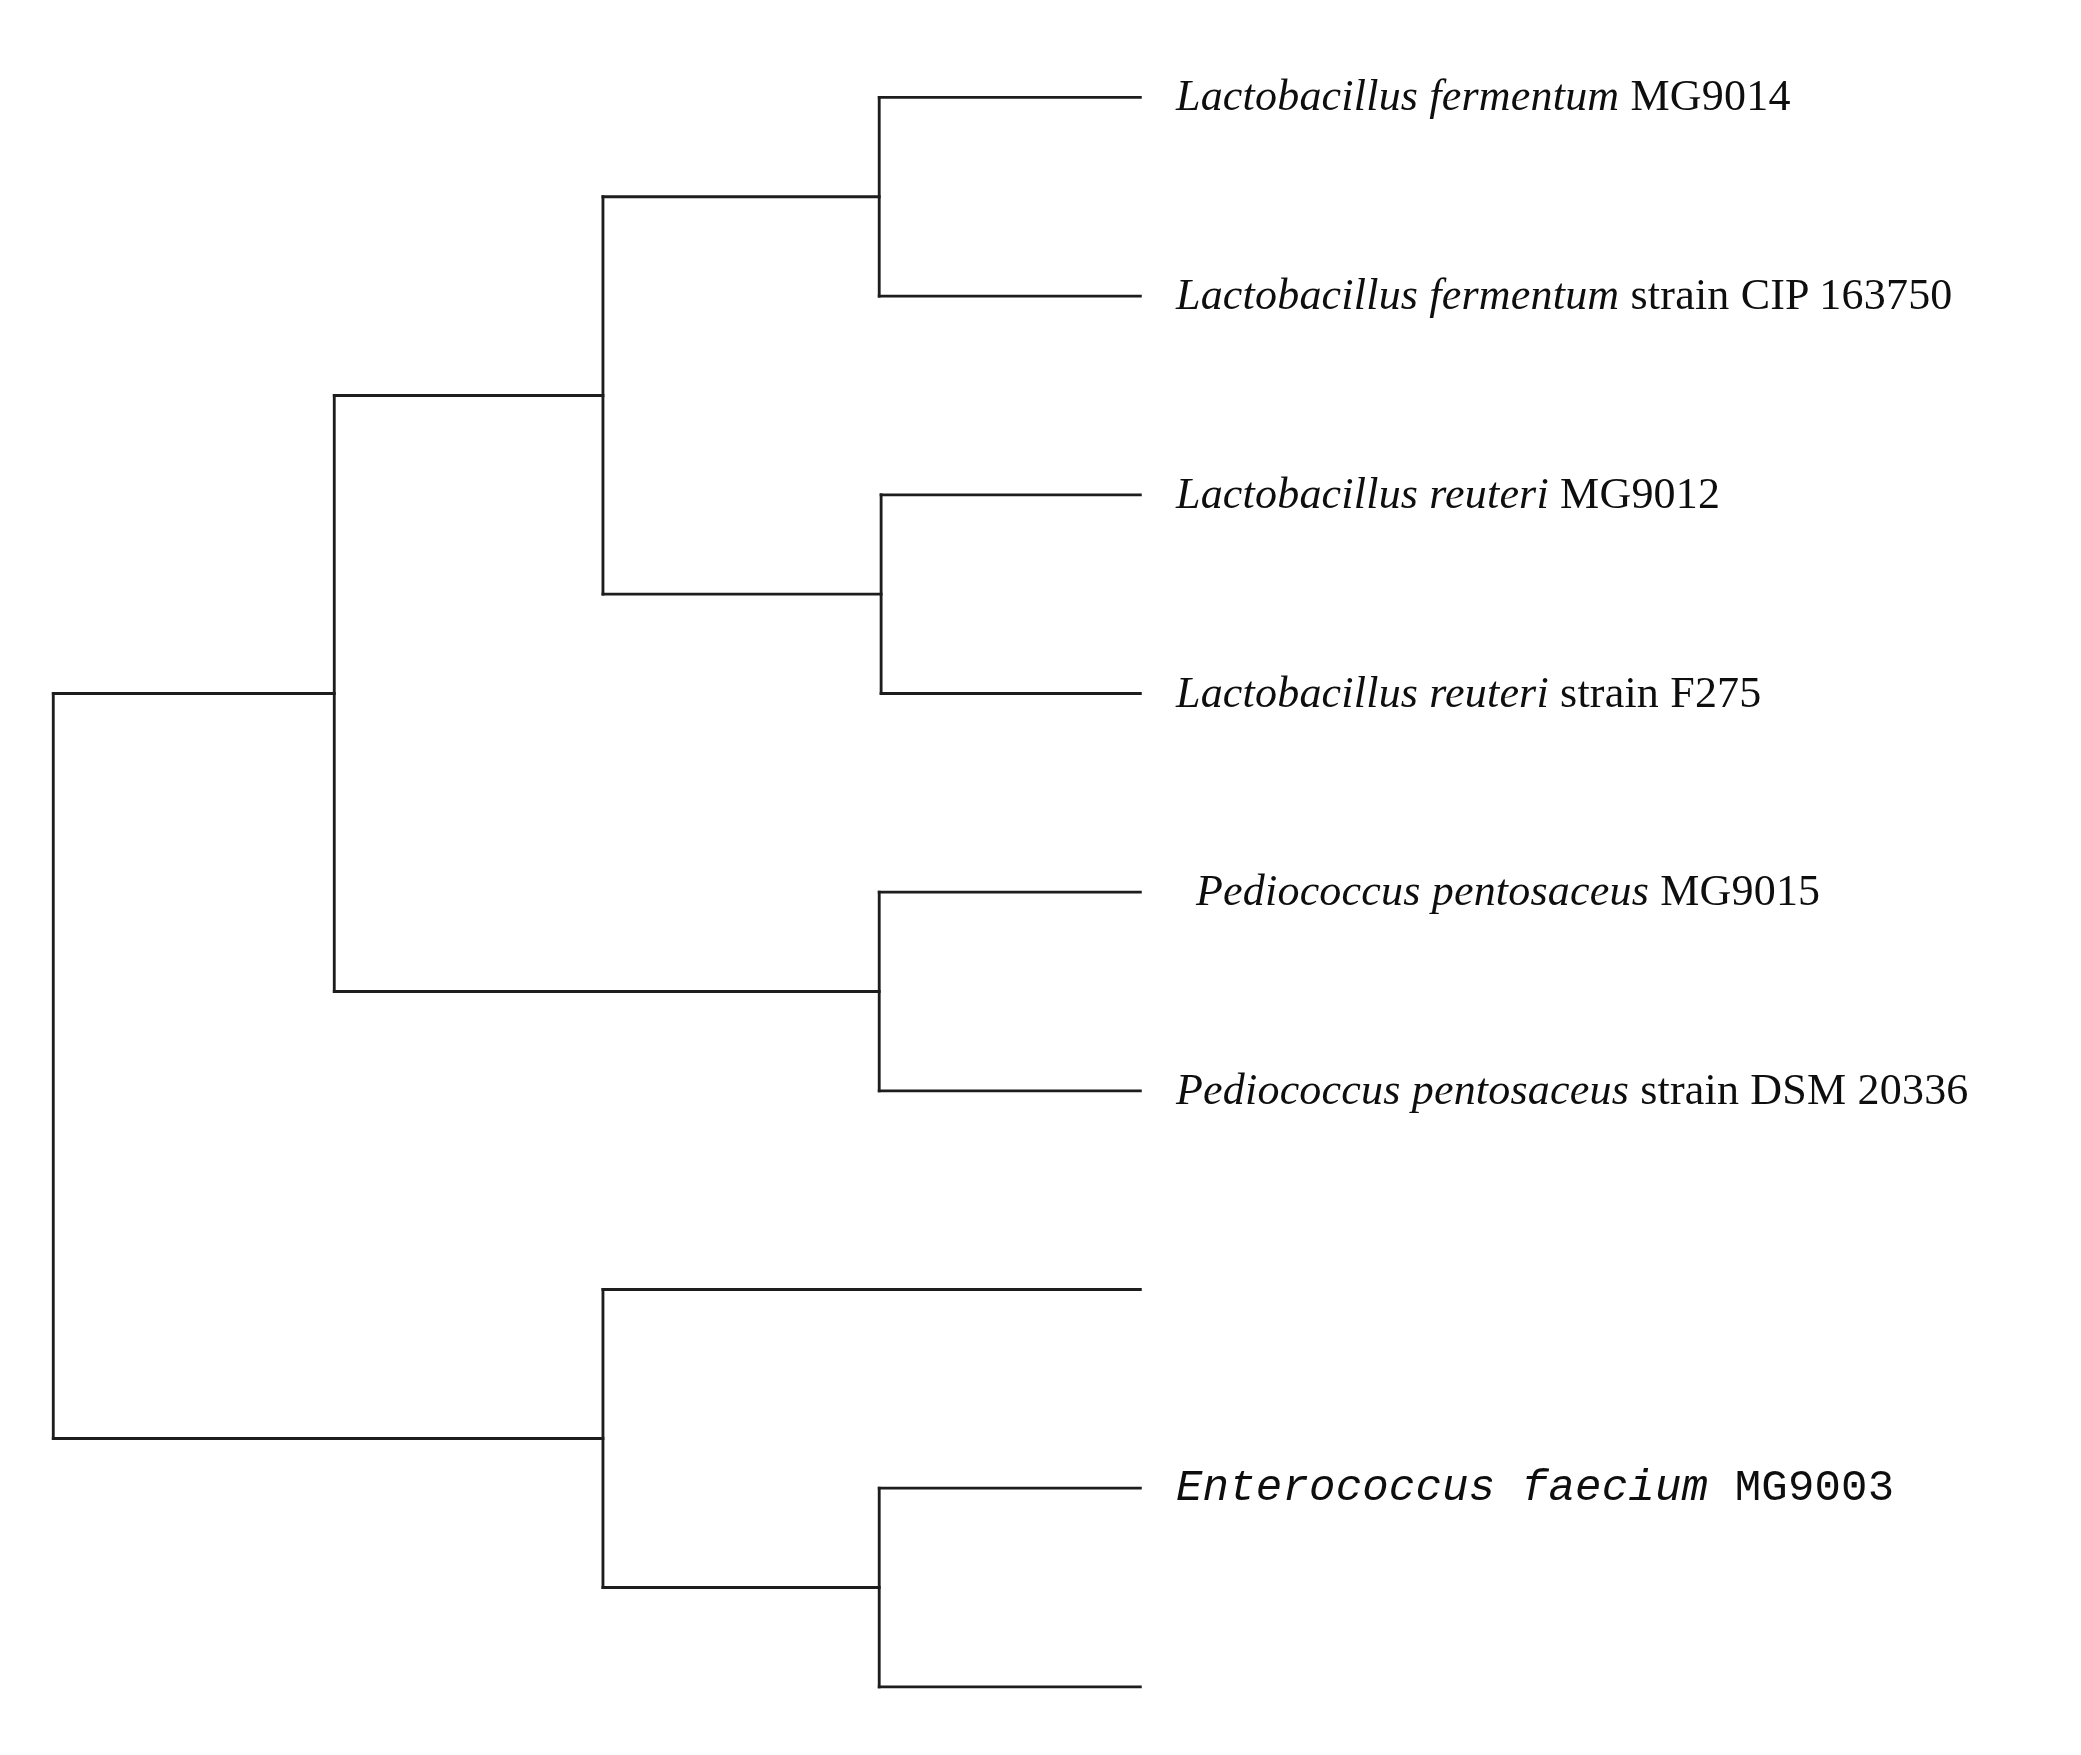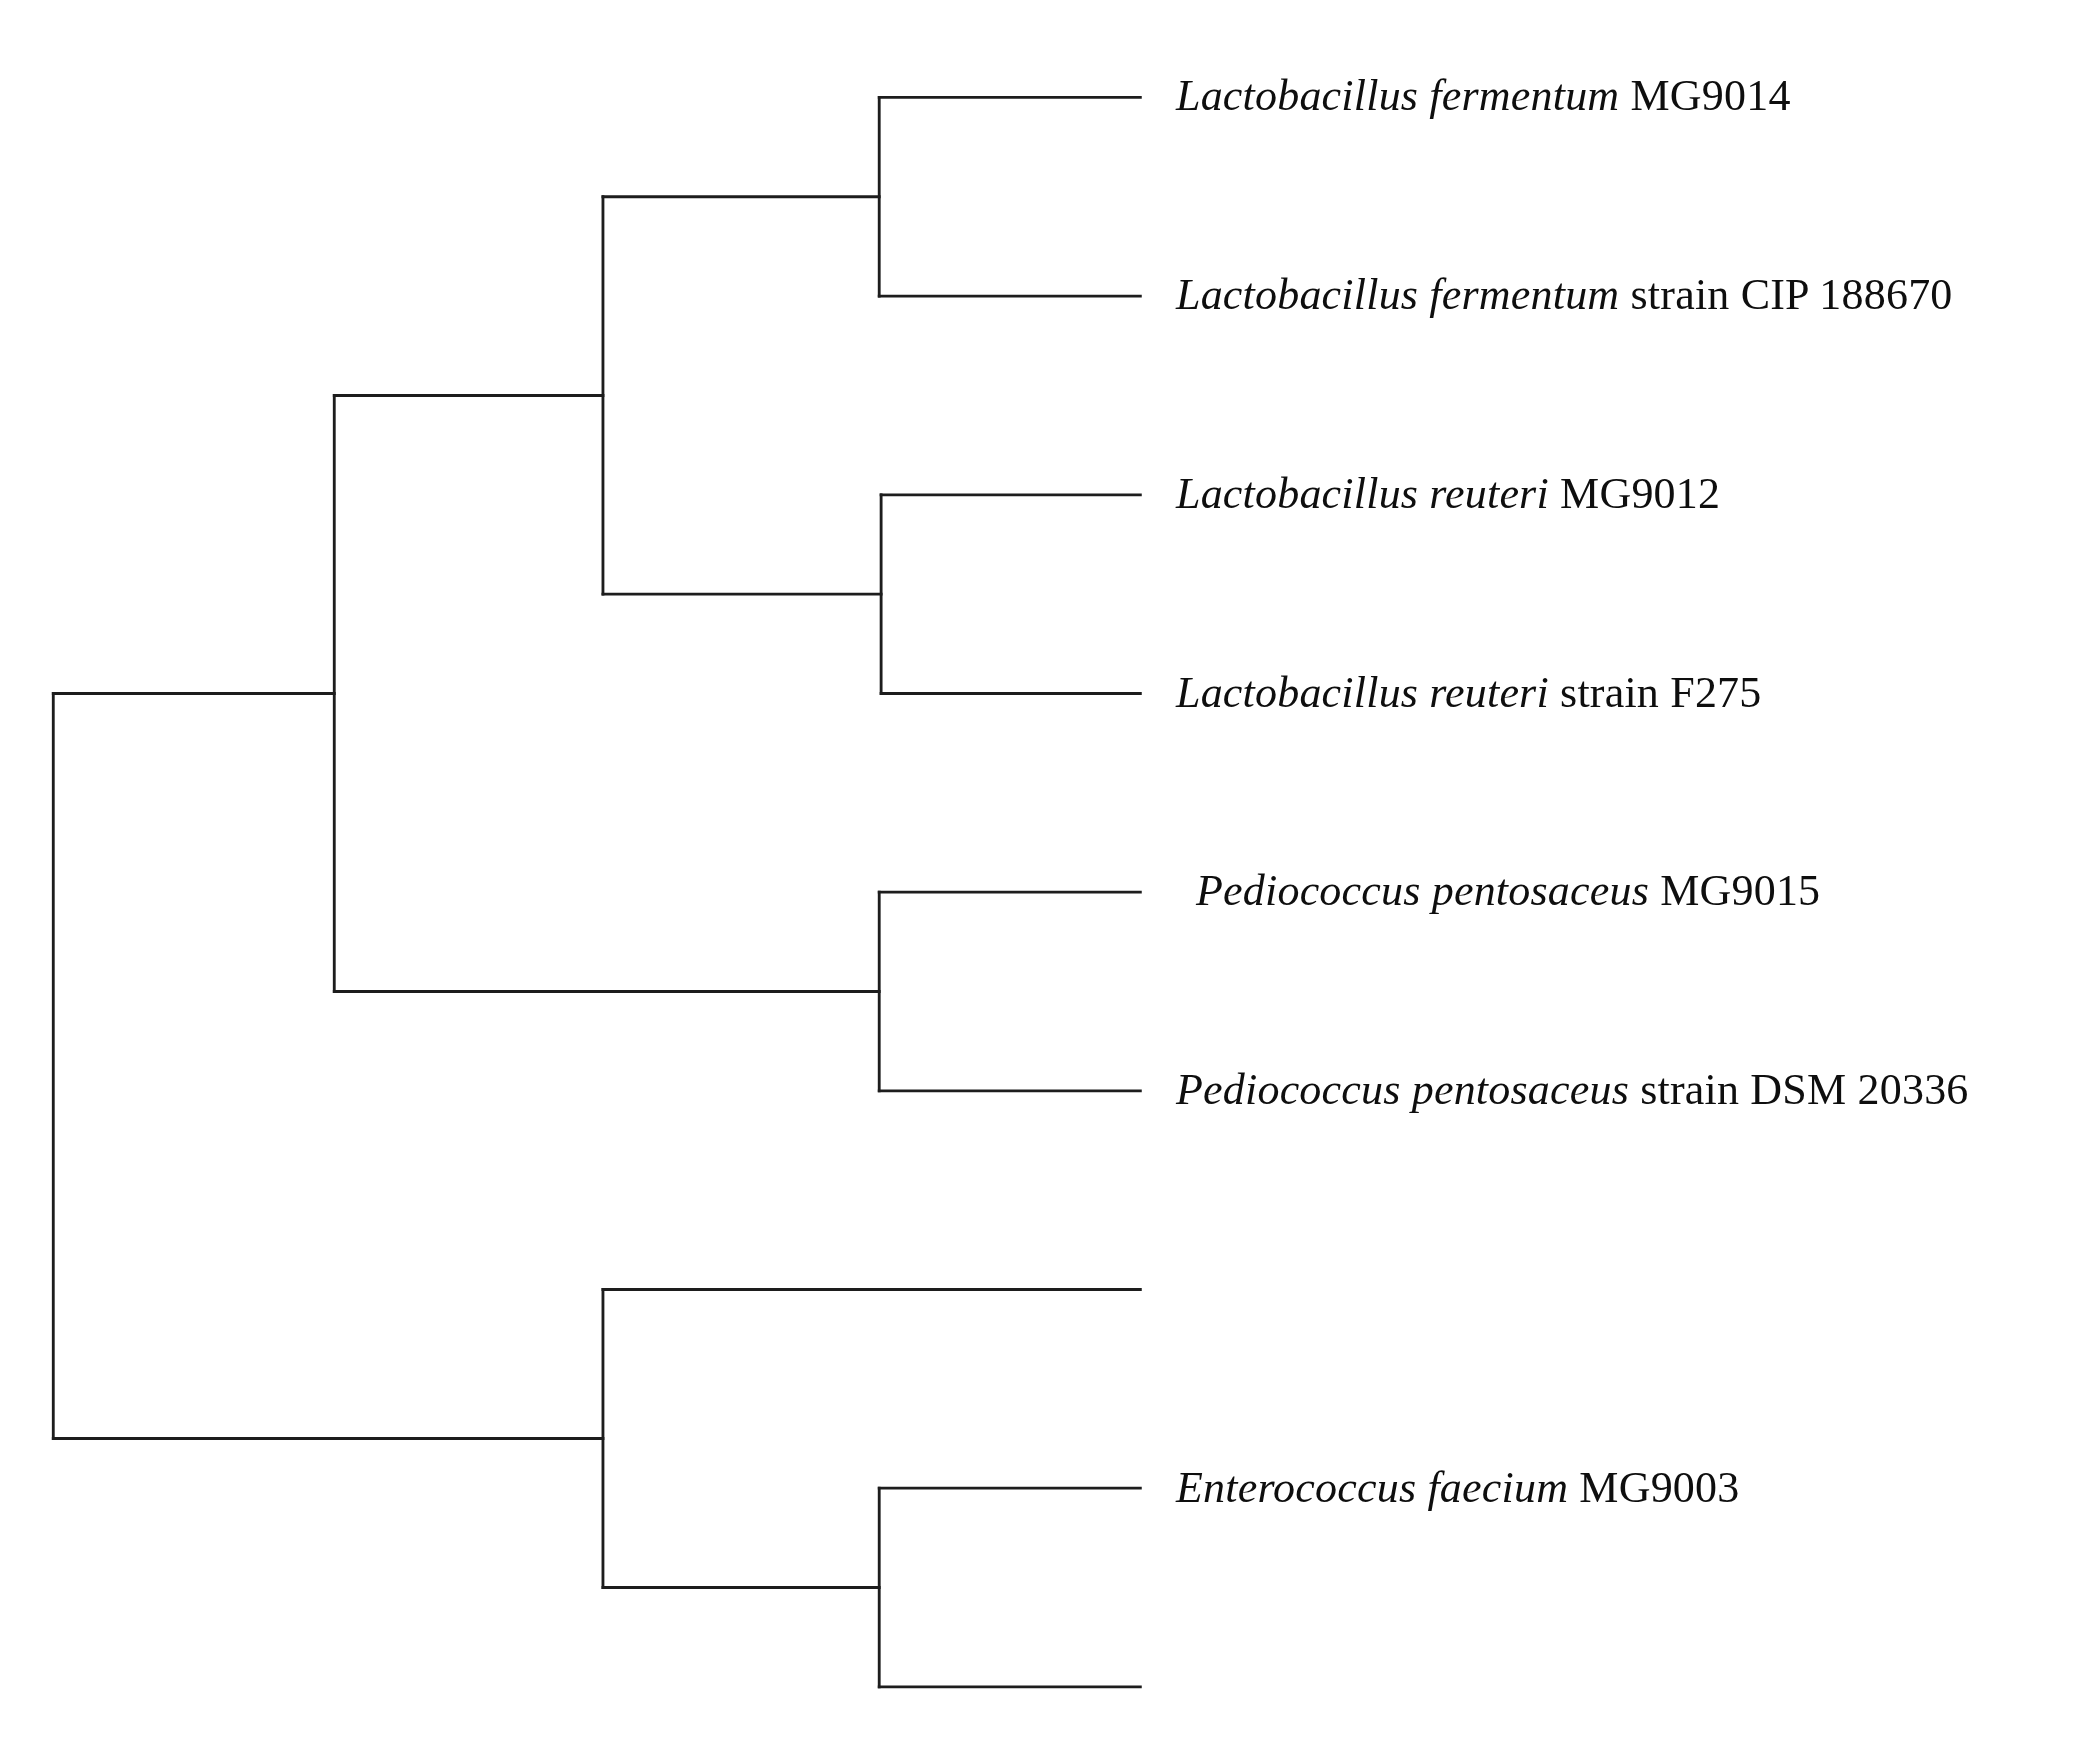--- a/index.html
+++ b/index.html
@@ -82,21 +82,21 @@
       <line x1="56" y1="1520.5" x2="637" y2="1520.5"></line>
     </svg>
 
   <div class="taxon-label" style="top: 97px; left: 1176px;">
     <span class="species">Lactobacillus fermentum</span>
     <span class="strain">MG9014</span>
   </div>
 
   <div class="taxon-label" style="top: 296px; left: 1176px;">
     <span class="species">Lactobacillus fermentum</span>
-    <span class="strain">strain CIP 188670</span>
+    <span class="strain">strain CIP 163750</span>
   </div>
 
   <div class="taxon-label" style="top: 495px; left: 1176px;">
     <span class="species">Lactobacillus reuteri</span>
     <span class="strain">MG9012</span>
   </div>
 
   <div class="taxon-label" style="top: 694px; left: 1176px;">
     <span class="species">Lactobacillus reuteri</span>
     <span class="strain">strain F275</span>
@@ -106,20 +106,20 @@
     <span class="species">Pediococcus pentosaceus</span>
     <span class="strain">MG9015</span>
   </div>
 
   <div class="taxon-label" style="top: 1091px; left: 1176px;">
     <span class="species">Pediococcus pentosaceus</span>
     <span class="strain">strain DSM 20336</span>
   </div>
 
 
-  <div class="taxon-label" style="top: 1489px; left: 1176px;">
+  <div class="taxon-label" style="top: 1489px; left: 1176px; font-family: Liberation Mono, monospace;">
     <span class="species">Enterococcus faecium</span>
     <span class="strain">MG9003</span>
   </div>
 
 
 </div>
 
 
 </body></html>

